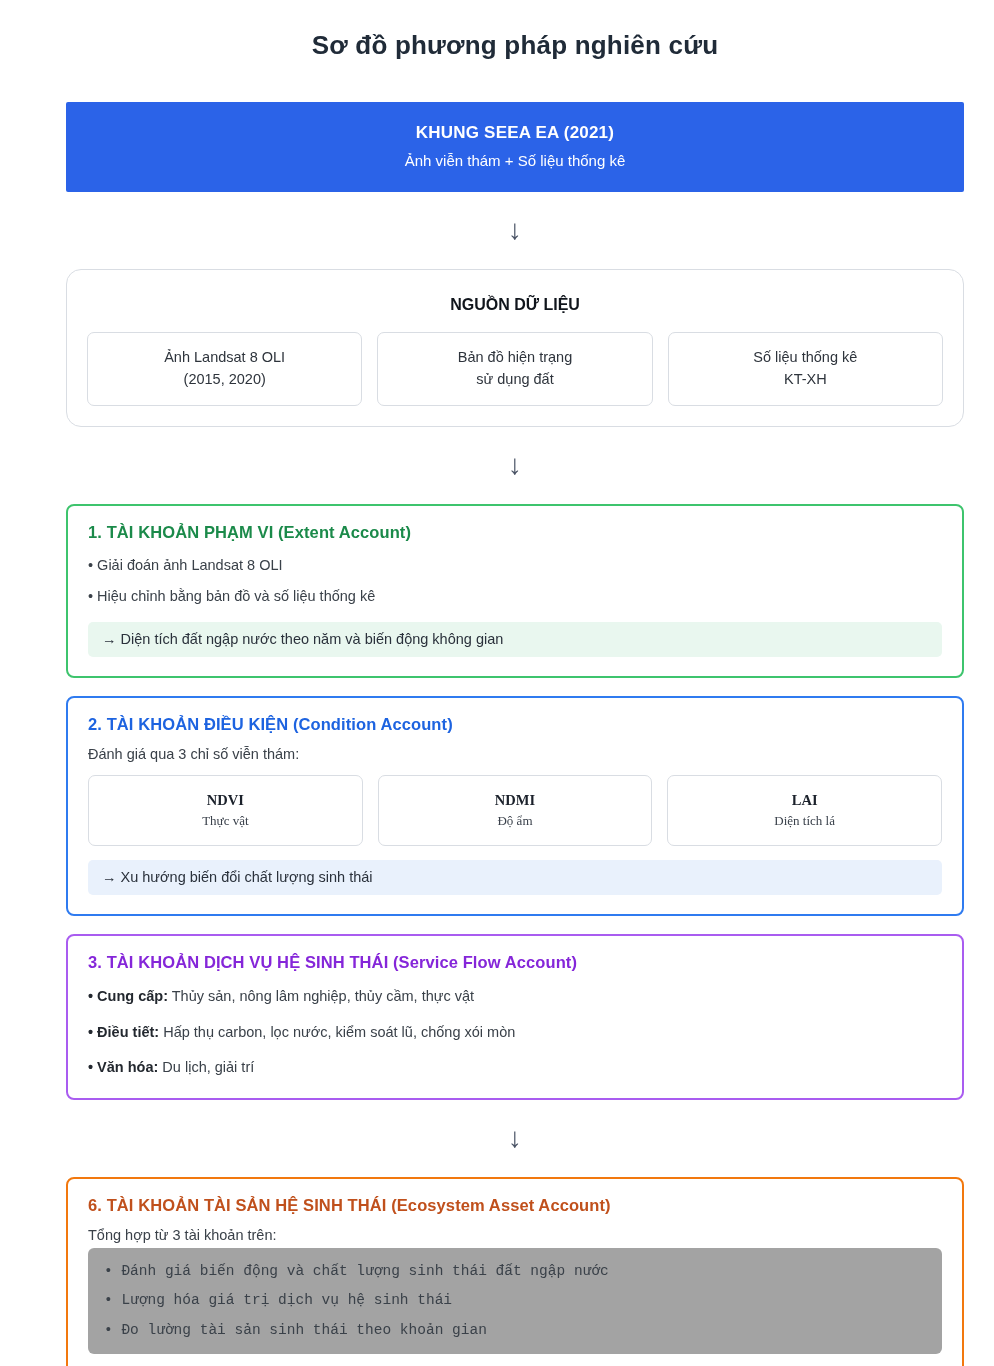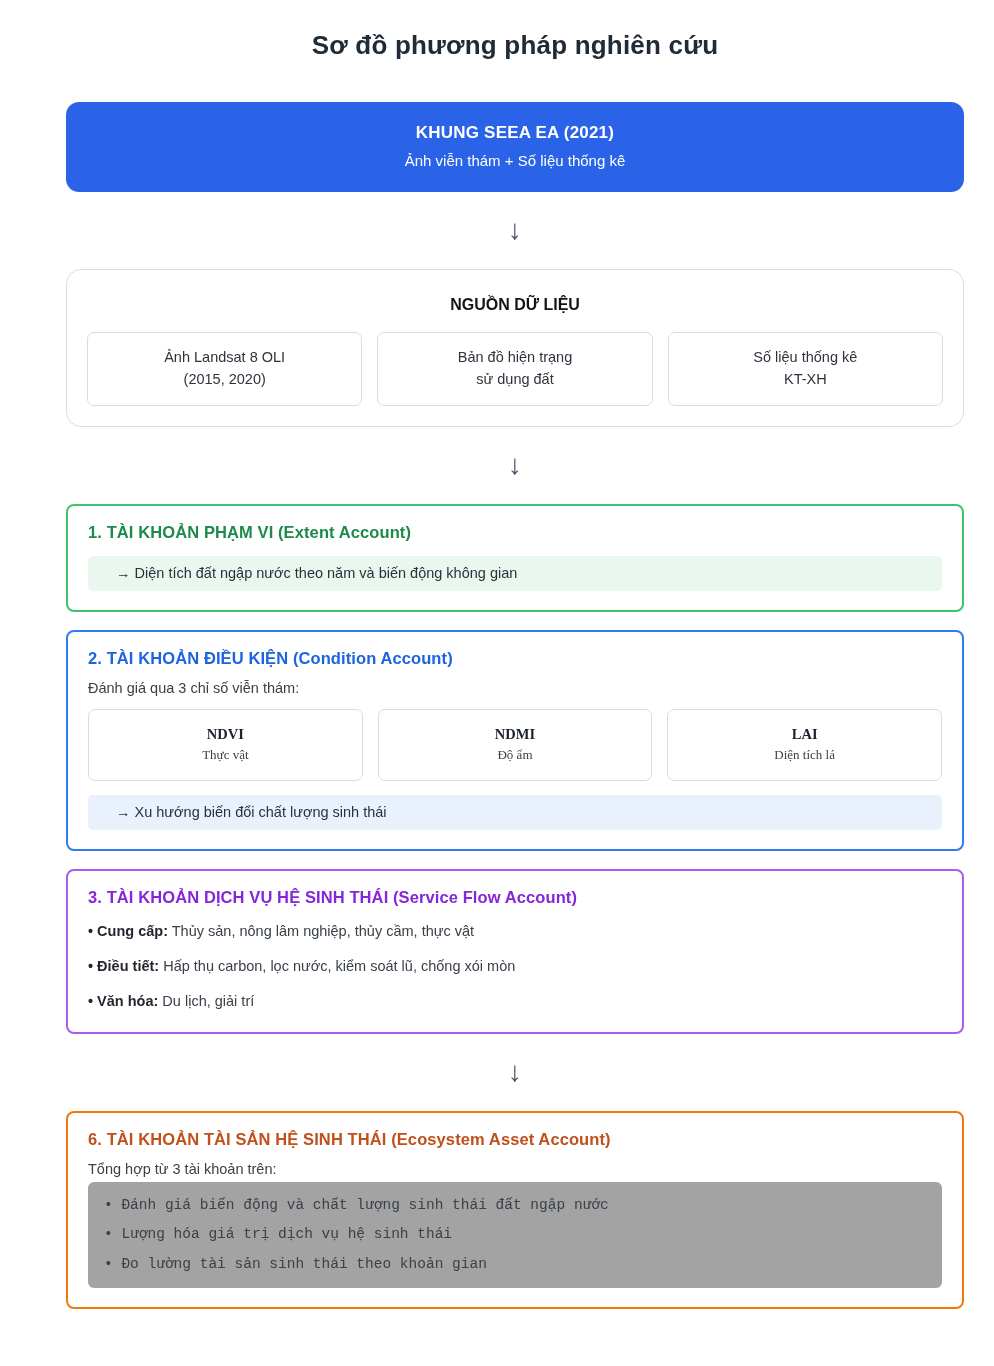--- a/index.html
+++ b/index.html
@@ -10,21 +10,21 @@
     color:#3a4149;
   }
   .container { width:898px; margin-left:66px; padding-top:30px; }
 
   .page-title {
     text-align:center; font-size:26px; font-weight:700;
     color:#202b38; letter-spacing:.2px;
   }
 
   .framework-box {
-    margin-top:41px; background:#2b63e8; border-radius:13px;
+    margin-top:41px; background:#2b63e8; border-radius:2px;
     padding:21px 12px 23px; text-align:center; color:#ffffff;
   }
   .framework-title { font-size:17px; font-weight:700; letter-spacing:.2px; }
   .framework-sub { font-size:15px; margin-top:9px; }
 
   .arrow-row { text-align:center; padding:24px 0 25px; }
   .arrow-glyph { font-size:28px; color:#4a5365; line-height:1; display:inline-block; }
 
   .panel {
     border:1px solid #d9dde3; border-radius:15px;
@@ -58,21 +58,21 @@
   .acc-service .acc-title { color:#8526d9; }
   .acc-asset { border-color:#f2780e; }
   .acc-asset .acc-title { color:#c0501c; }
 
   .bullet-line { font-size:14.5px; color:#3a4149; margin-top:9px; line-height:1.55; }
   .bullets-block { margin-top:12px; }
   .bullets-block .bullet-line:first-child { margin-top:0; }
 
   .result-bar {
     margin-top:14px; border-radius:5px;
-    padding:9px 28px 10px; font-size:14.5px; color:#2a313b;
+    padding:9px 14px 10px; font-size:14.5px; color:#2a313b;
   }
   .result-green { background:#e9f7ef; }
   .result-blue  { background:#e9f1fc; }
 
   .intro-line { font-size:14.5px; color:#3a4149; margin-top:12px; }
   .acc-condition .row3 { margin-top:13px;font-family:Liberation Serif, serif; }
 
   .service-bullets { margin-top:13px; }
   .service-bullets .bullet-line { margin-top:13px; }
   .b-label { font-weight:700; color:#23282f; }
@@ -118,20 +118,24 @@
       </div>
     </div>
   </div>
 
   <div class="arrow-row">
     <span class="arrow-glyph">↓</span>
   </div>
 
   <div class="account acc-extent" style="margin-top:0;">
     <div class="acc-title">1. TÀI KHOẢN PHẠM VI (Extent Account)</div>
+    <div class="bullets-block">
+      <div class="bullet-line">• Giải đoán ảnh Landsat 8 OLI</div>
+      <div class="bullet-line">• Hiệu chỉnh bằng bản đồ và số liệu thống kê</div>
+    </div>
     <div class="result-bar result-green">→ Diện tích đất ngập nước theo năm và biến động không gian</div>
   </div>
 
   <div class="account acc-condition">
     <div class="acc-title">2. TÀI KHOẢN ĐIỀU KIỆN (Condition Account)</div>
     <div class="intro-line">Đánh giá qua 3 chỉ số viễn thám:</div>
     <div class="row3">
       <div class="subbox index-box">
         <span class="l1">NDVI</span>
         <span class="l2">Thực vật</span>

